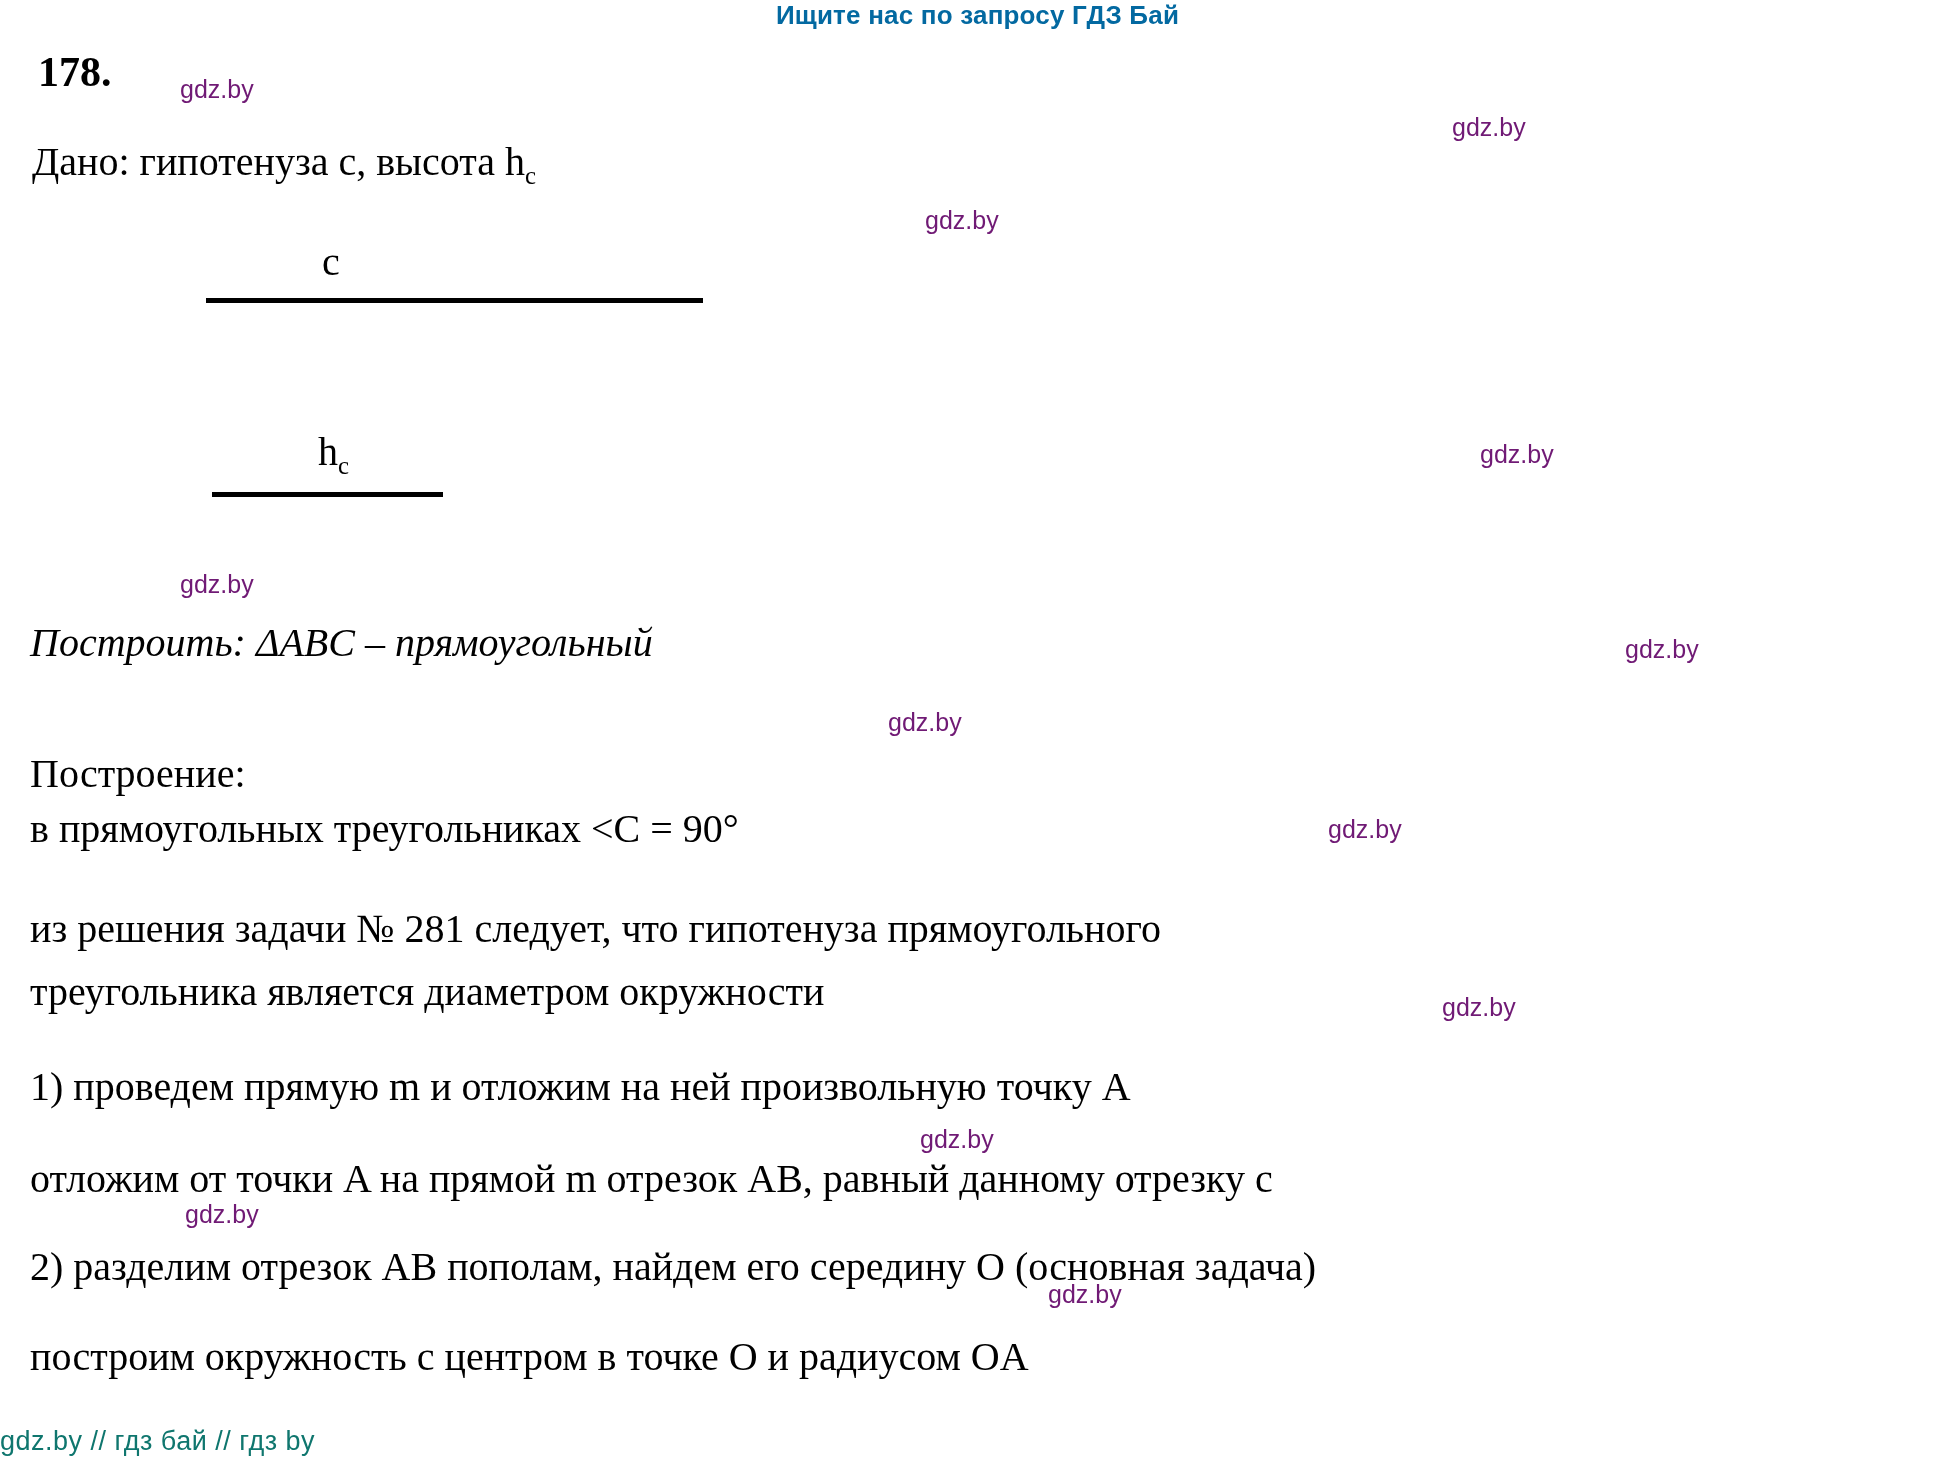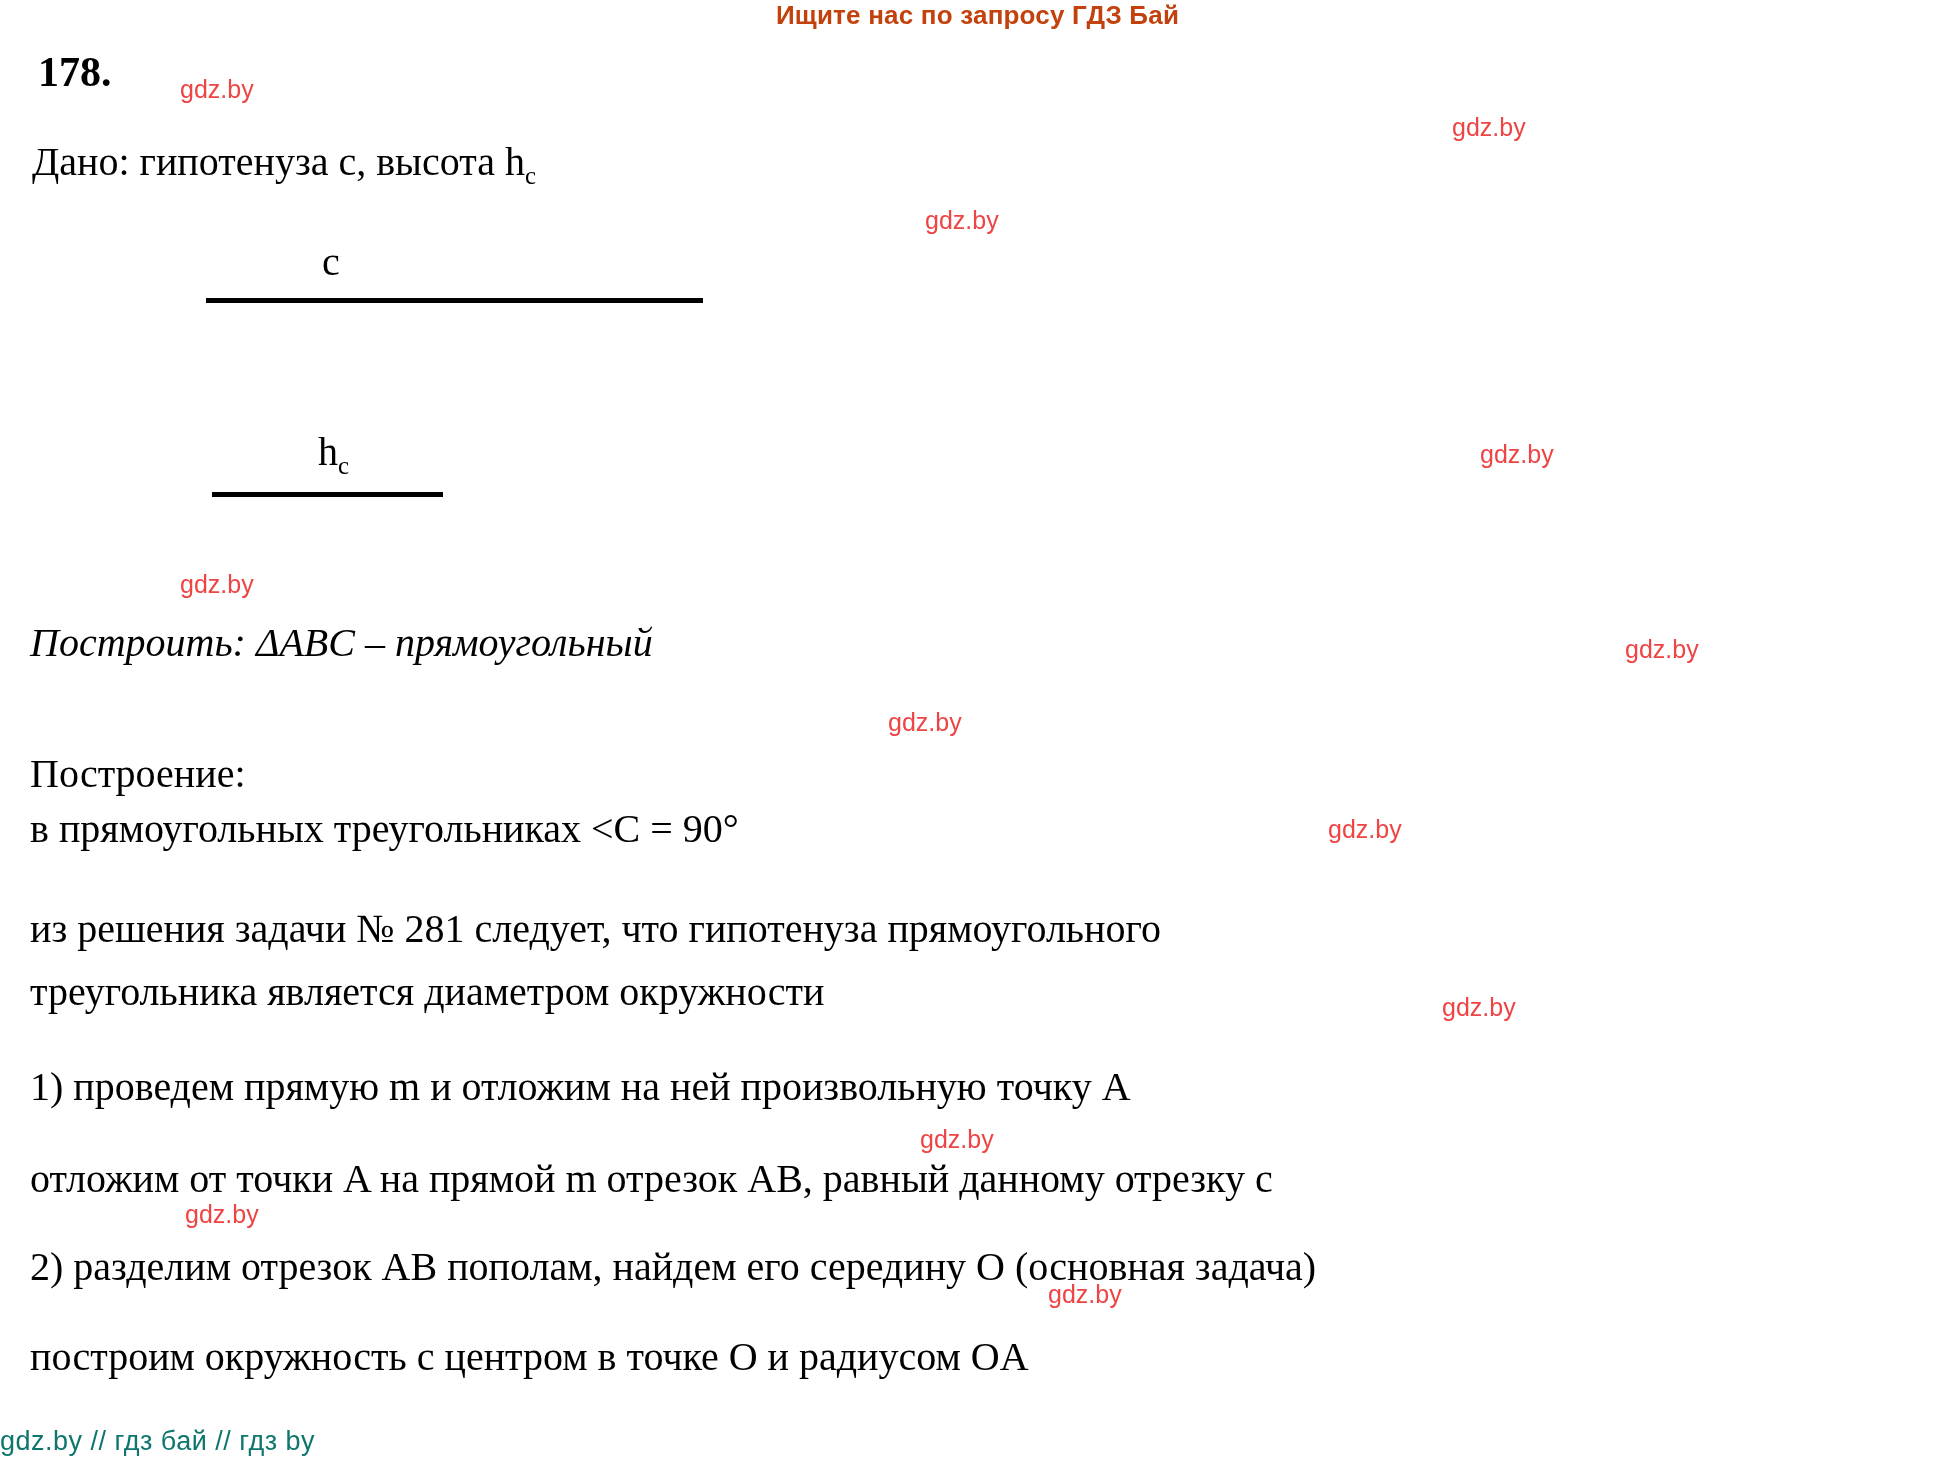--- a/index.html
+++ b/index.html
@@ -21,42 +21,42 @@
   }
   .top-banner {
     position: absolute;
     top: 0px;
     left: 0;
     width: 100%;
     text-align: center;
     font-family: "Liberation Sans", sans-serif;
     font-size: 26px;
     font-weight: bold;
-    color: #c2410c;
+    color: #0369a1;
     letter-spacing: 0.2px;
   }
   .task-number {
     position: absolute;
     left: 38px;
     top: 48px;
     font-size: 42px;
     font-weight: bold;
     font-family: "Liberation Serif", serif;
   }
   .line-text {
     position: absolute;
     font-size: 40px;
     font-family: "Liberation Serif", serif;
     white-space: nowrap;
   }
   .wm {
     position: absolute;
     font-family: "Liberation Sans", sans-serif;
     font-size: 25px;
-    color: #ef4444;
+    color: #701a75;
     white-space: nowrap;
   }
   .seg-label {
     position: absolute;
     font-size: 40px;
     font-family: "Liberation Serif", serif;
   }
   .seg-rule {
     position: absolute;
     height: 5px;

